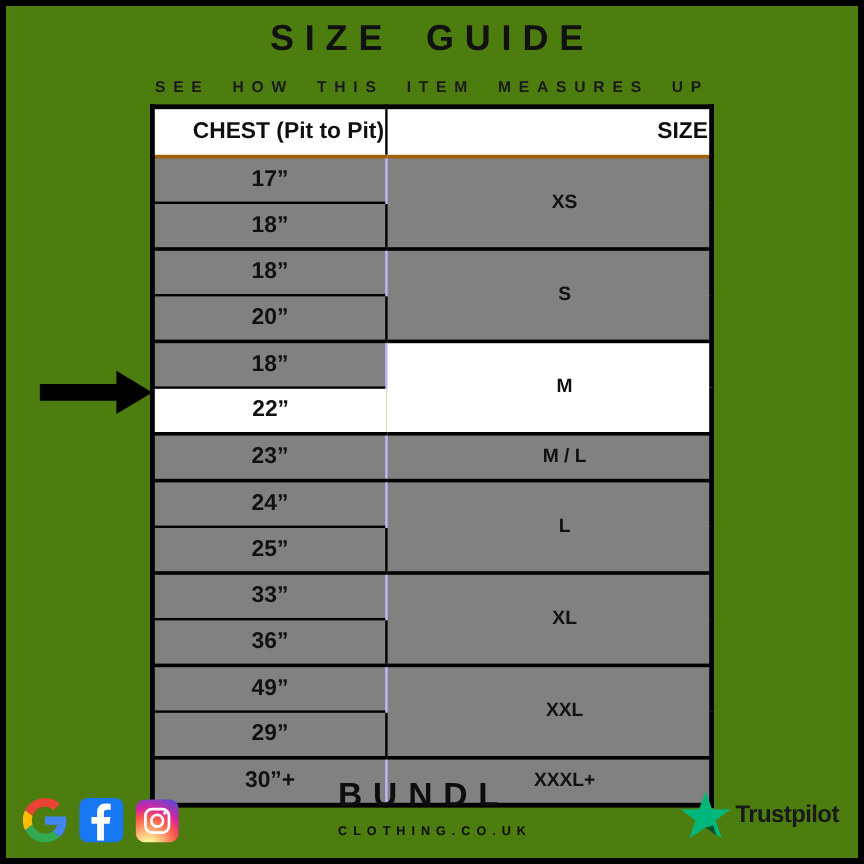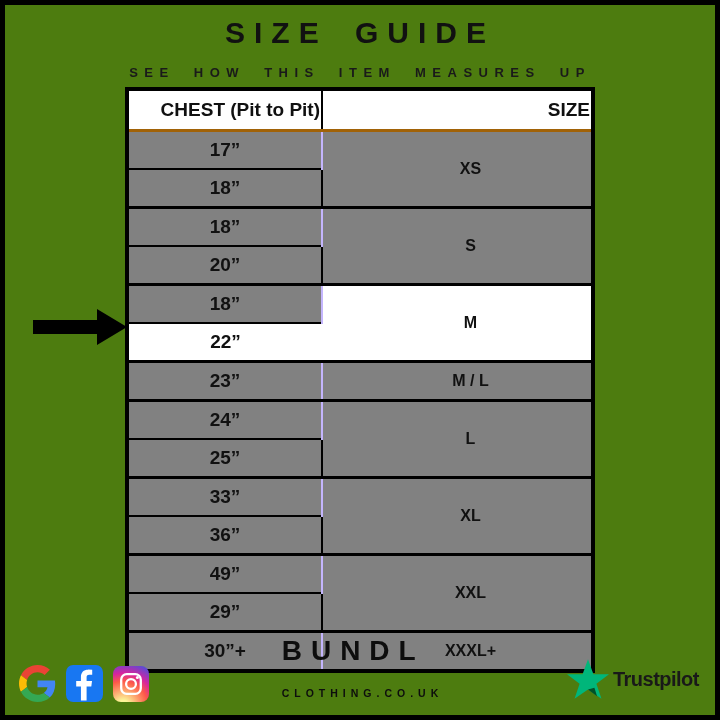--- a/index.html
+++ b/index.html
@@ -102,21 +102,21 @@
     white-space: nowrap;
   }
   .brand-name {
     font-size: 28px;
     font-weight: bold;
     letter-spacing: 9px;
     margin-right: -9px;
     color: #0d0d0d;
   }
   .brand-domain {
-    margin-top: 20px;
+    margin-top: 8px;
     font-size: 10.5px;
     font-weight: bold;
     letter-spacing: 5px;
     margin-right: -5px;
     color: #0d0d0d;
   }
   .trustpilot {
     position: absolute;
     right: 16px; bottom: 16px;
     display: flex;

